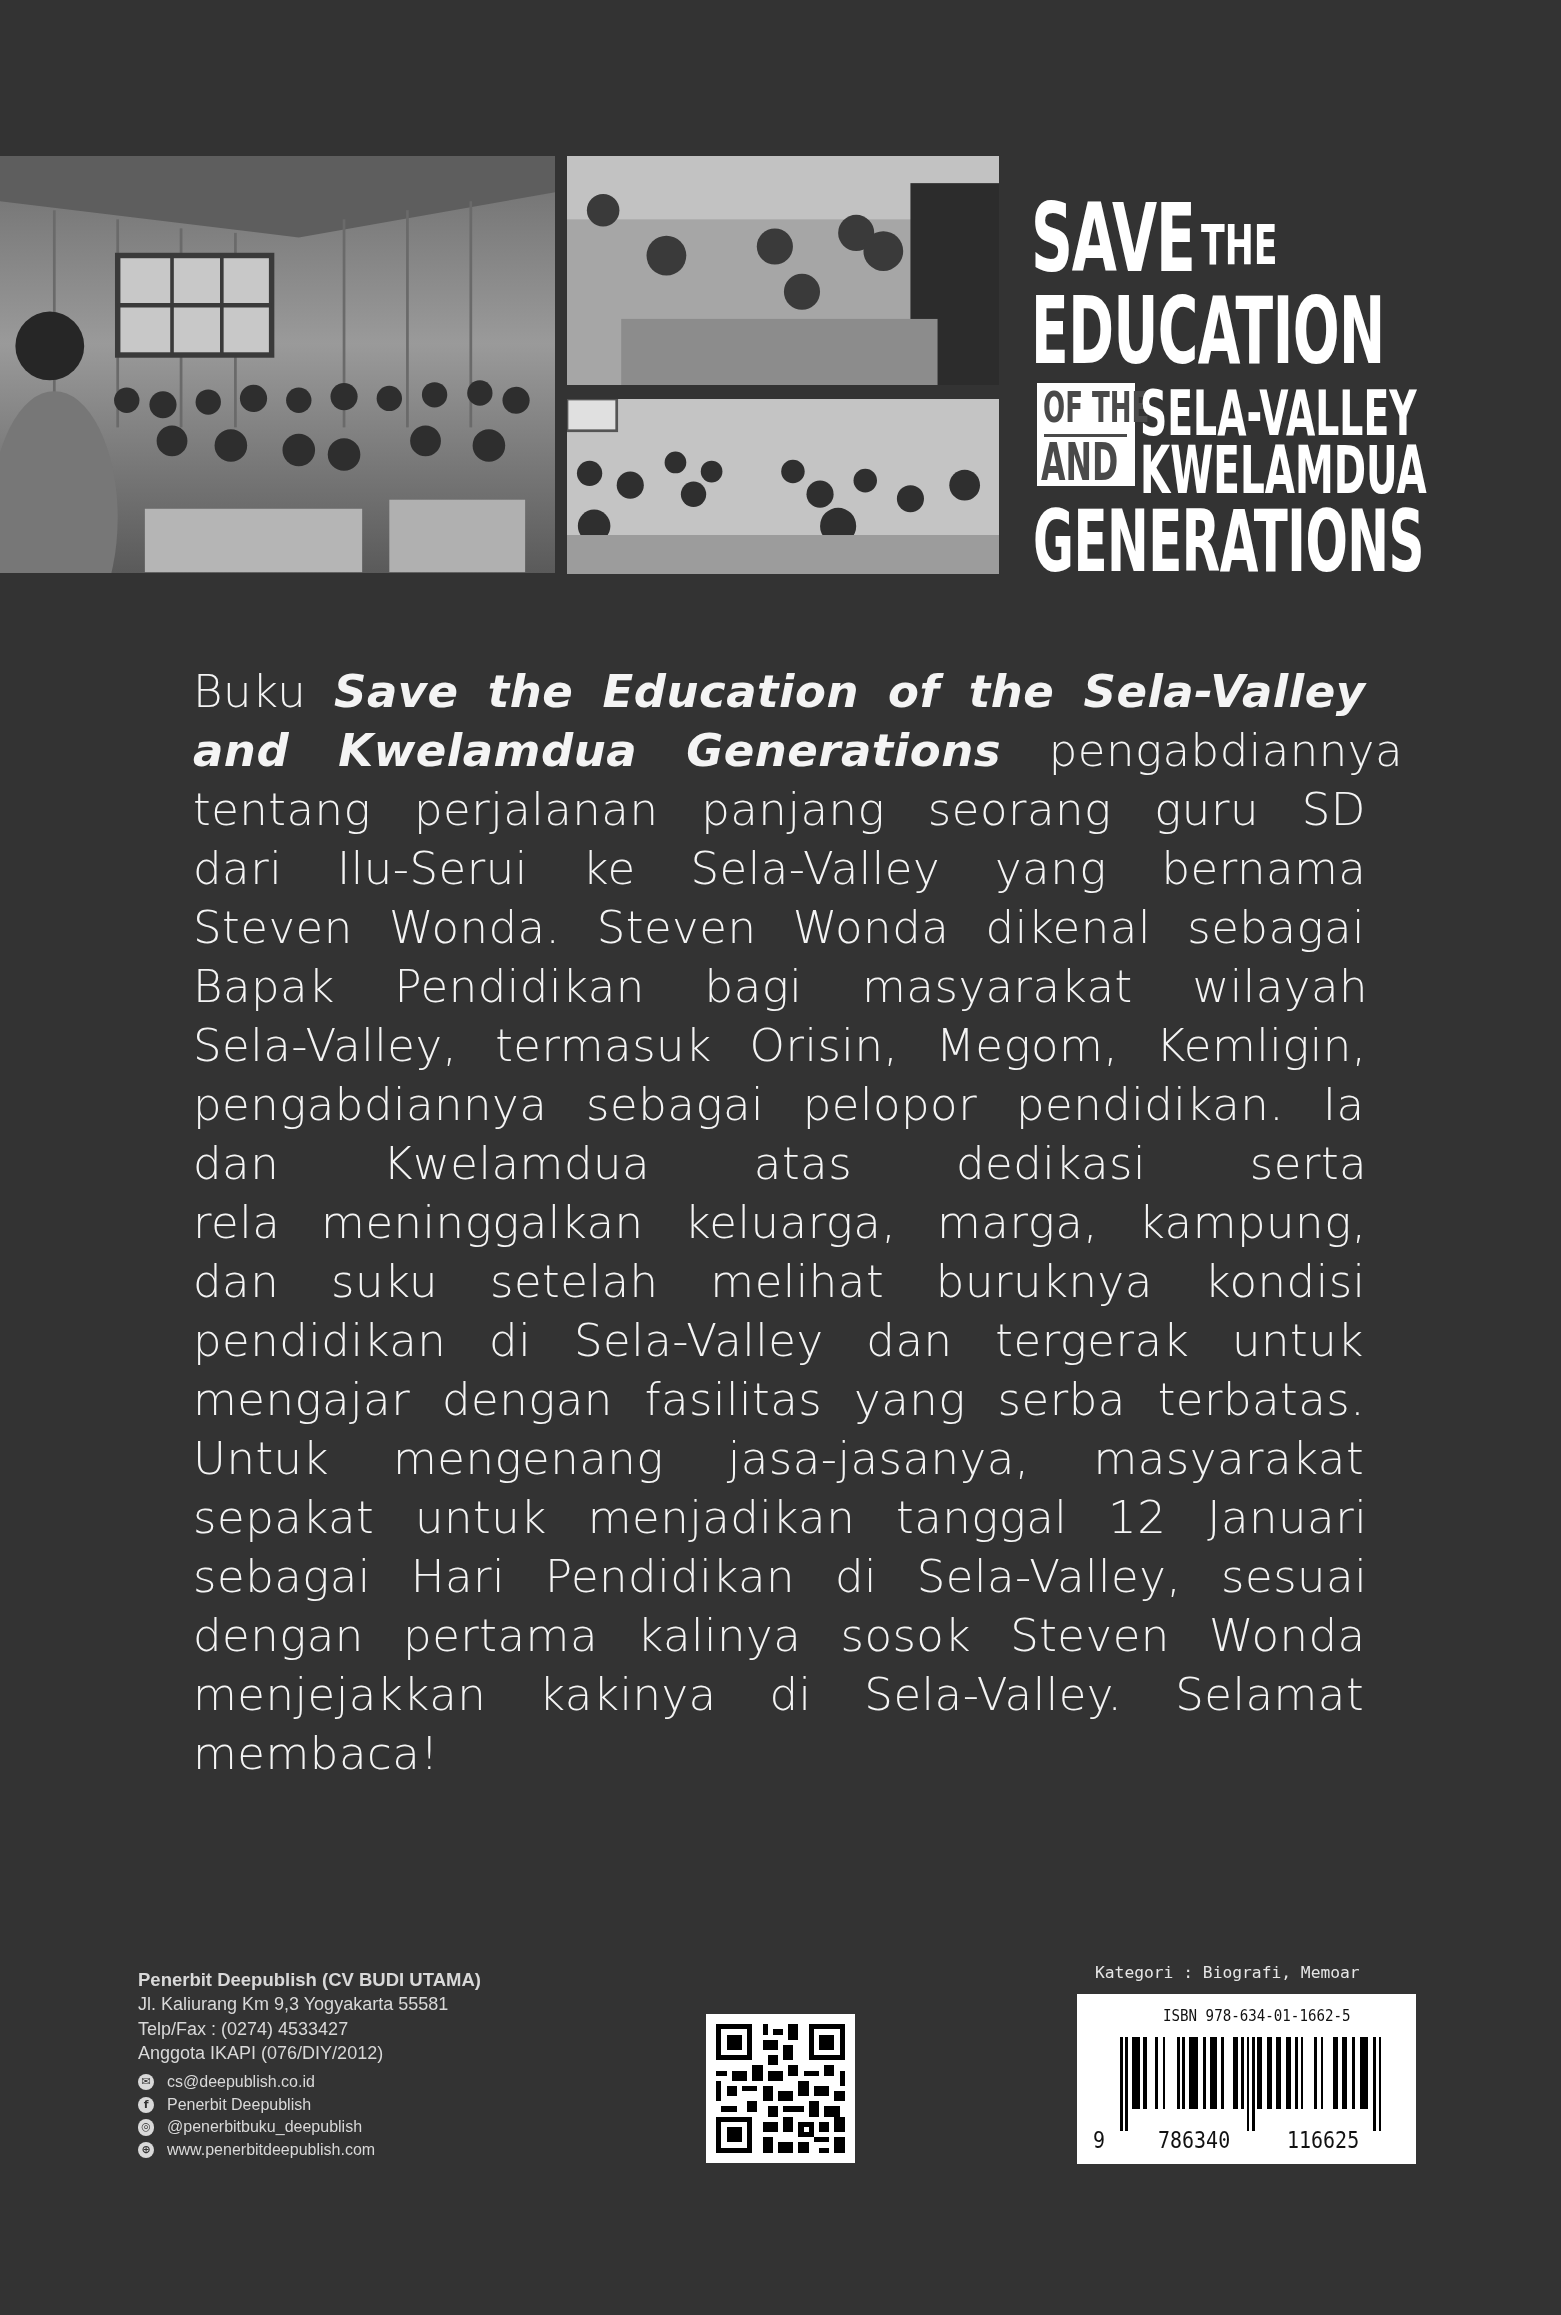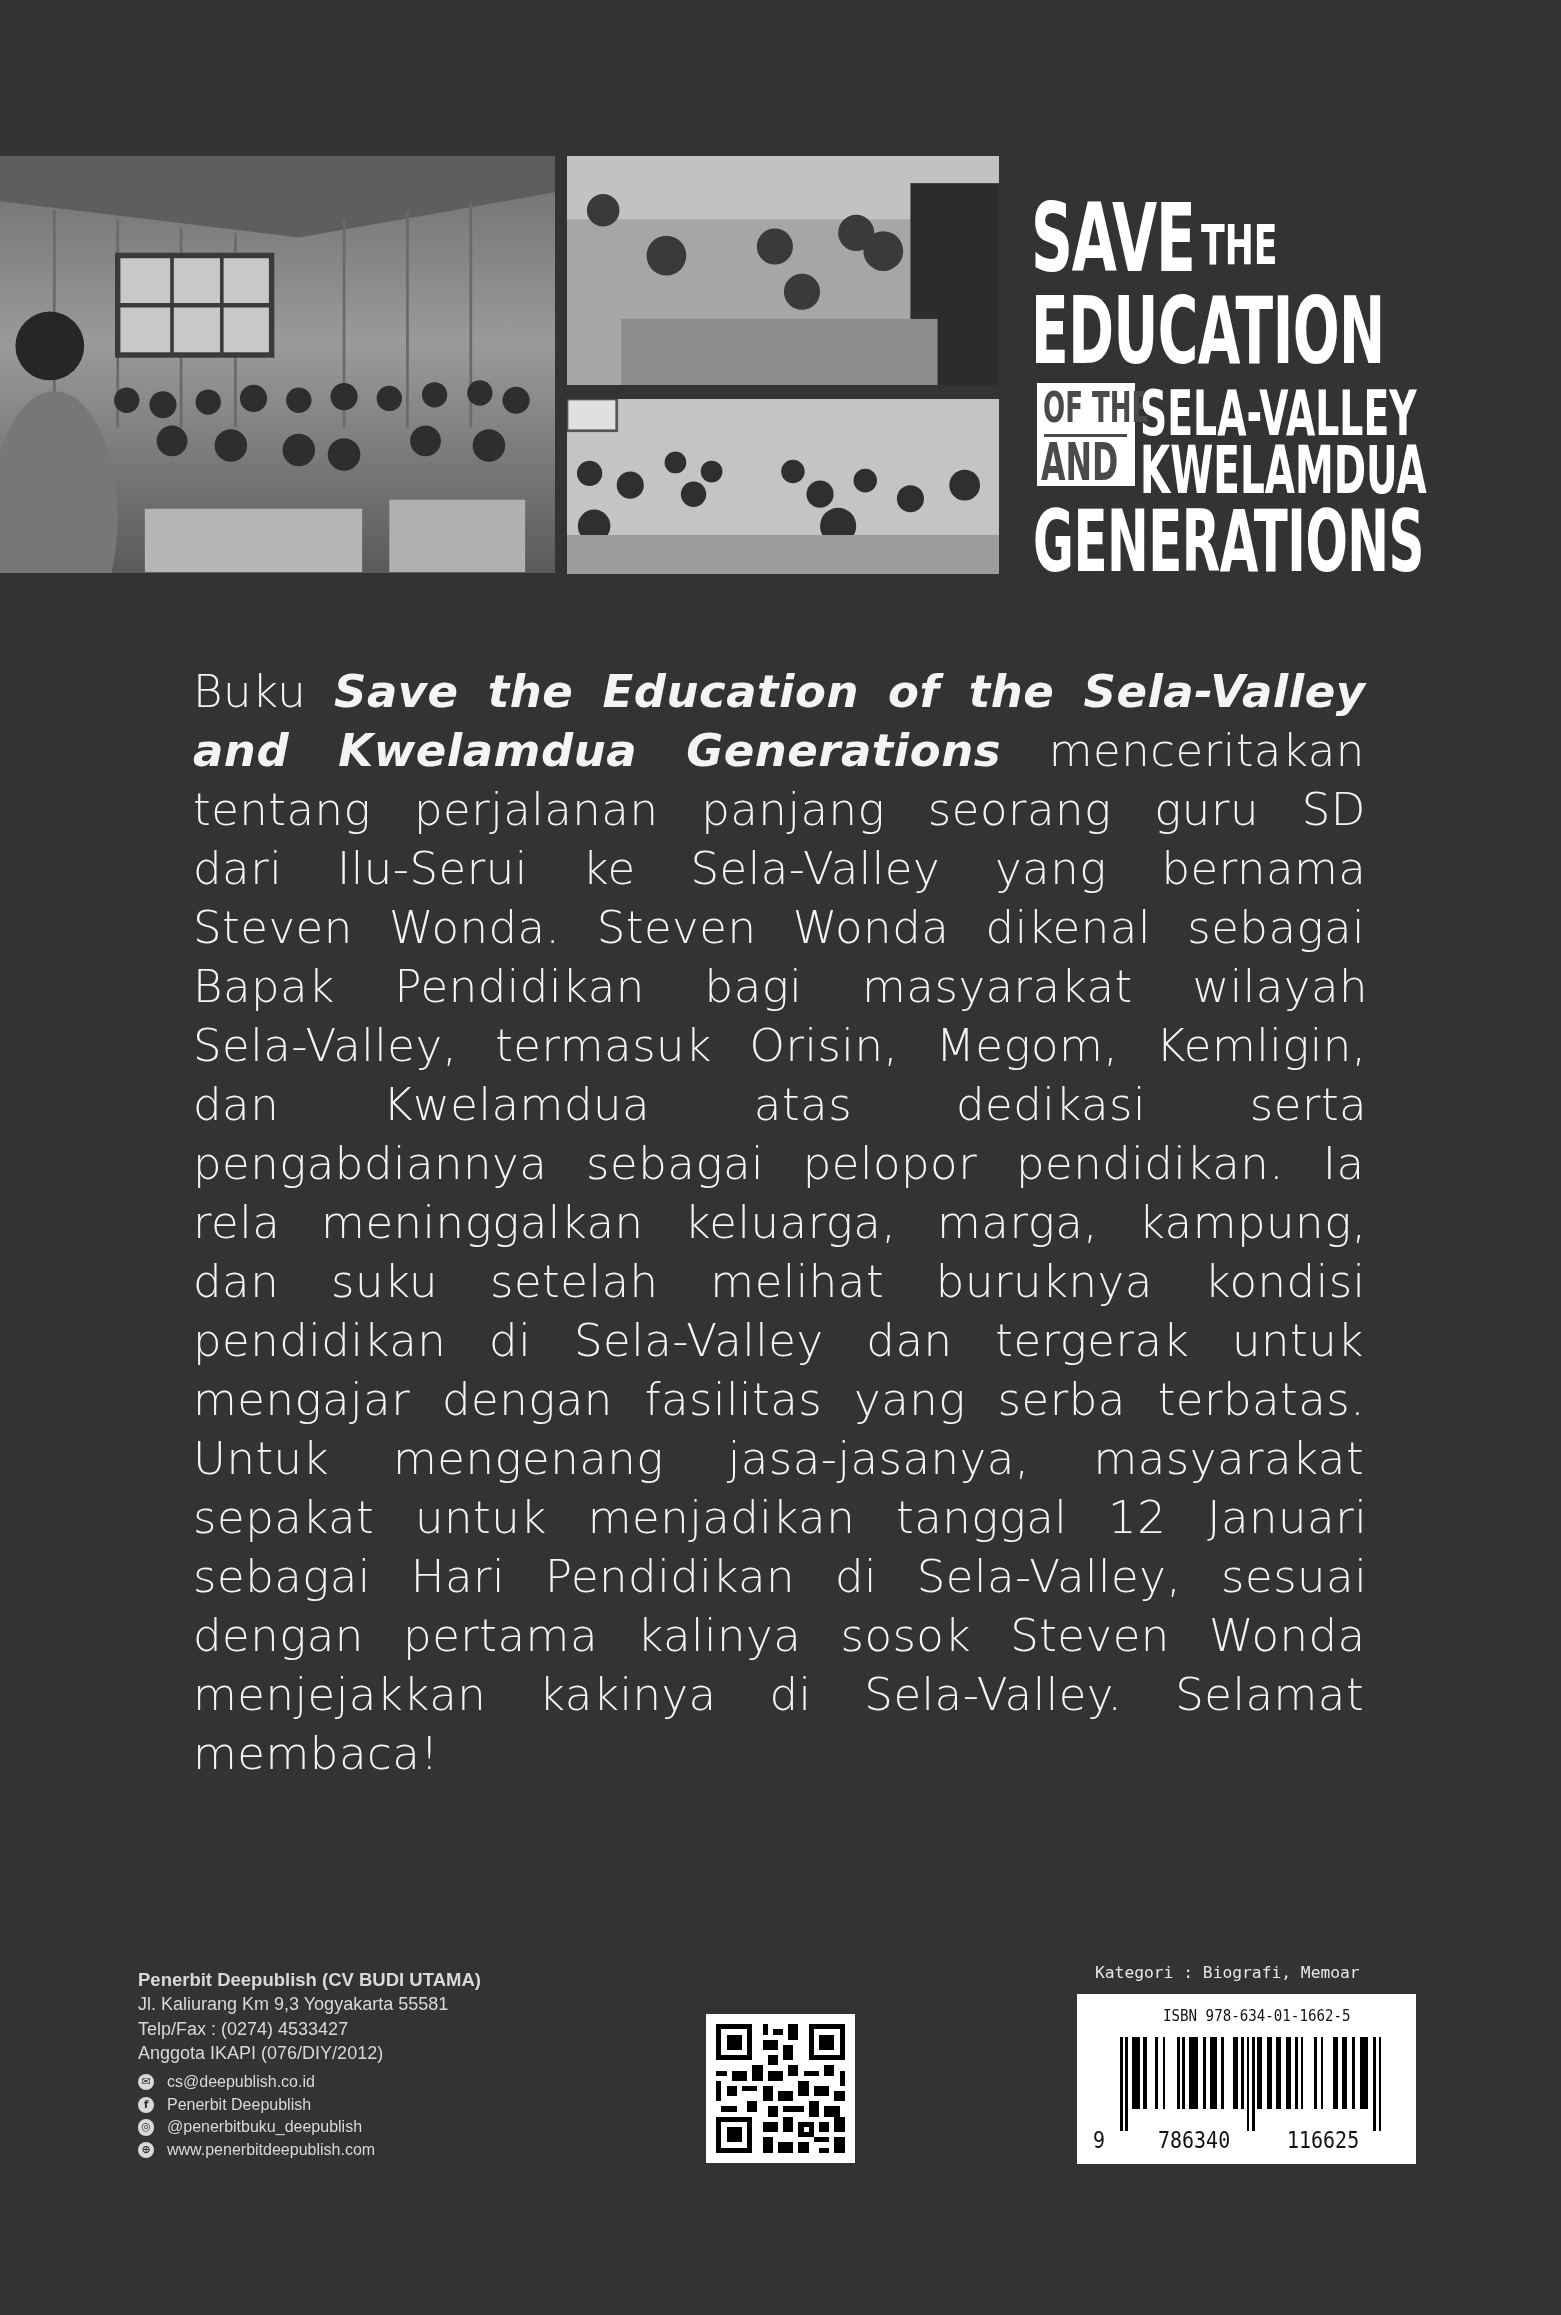--- a/index.html
+++ b/index.html
@@ -209,28 +209,28 @@
     <div id="t-rule"></div>
     <span id="t-and">AND</span>
   </div>
   <span id="t-sela">SELA-VALLEY</span>
   <span id="t-kwel">KWELAMDUA</span>
   <span id="t-gen">GENERATIONS</span>
 </div>
 
 <div class="blurb" id="blurb">
     <div class="line" style="white-space: nowrap; display: block; word-spacing: 13px; text-align-last: left;"><span>Buku </span><em>Save the Education of the Sela-Valley</em></div>
-    <div class="line" style="white-space: nowrap; display: block; word-spacing: 33px; text-align-last: left;"><em>and Kwelamdua Generations</em><span> menceritakan</span></div>
+    <div class="line" style="white-space: nowrap; display: block; word-spacing: 33px; text-align-last: left;"><em>and Kwelamdua Generations</em><span> pengabdiannya</span></div>
     <div class="line" style="white-space: nowrap; display: block; word-spacing: 28px; text-align-last: left;"><span>tentang perjalanan panjang seorang guru SD</span></div>
     <div class="line" style="white-space: nowrap; display: block; word-spacing: 40px; text-align-last: left;"><span>dari Ilu-Serui ke Sela-Valley yang bernama</span></div>
     <div class="line" style="white-space: nowrap; display: block; word-spacing: 21.5px; text-align-last: left;"><span>Steven Wonda. Steven Wonda dikenal sebagai</span></div>
     <div class="line" style="white-space: nowrap; display: block; word-spacing: 45px; text-align-last: left;"><span>Bapak Pendidikan bagi masyarakat wilayah</span></div>
     <div class="line" style="white-space: nowrap; display: block; word-spacing: 23px; text-align-last: left;"><span>Sela-Valley, termasuk Orisin, Megom, Kemligin,</span></div>
+    <div class="line" style="white-space: nowrap; display: block; word-spacing: 24px; text-align-last: left;"><span>pengabdiannya sebagai pelopor pendidikan. Ia</span></div>
     <div class="line" style="white-space: nowrap; display: block; word-spacing: 89px; text-align-last: left;"><span>dan Kwelamdua atas dedikasi serta</span></div>
-    <div class="line" style="white-space: nowrap; display: block; word-spacing: 24px; text-align-last: left;"><span>pengabdiannya sebagai pelopor pendidikan. Ia</span></div>
     <div class="line" style="white-space: nowrap; display: block; word-spacing: 26px; text-align-last: left;"><span>rela meninggalkan keluarga, marga, kampung,</span></div>
     <div class="line" style="white-space: nowrap; display: block; word-spacing: 37px; text-align-last: left;"><span>dan suku setelah melihat buruknya kondisi</span></div>
     <div class="line" style="white-space: nowrap; display: block; word-spacing: 28px; text-align-last: left;"><span>pendidikan di Sela-Valley dan tergerak untuk</span></div>
     <div class="line" style="white-space: nowrap; display: block; word-spacing: 17px; text-align-last: left;"><span>mengajar dengan fasilitas yang serba terbatas.</span></div>
     <div class="line" style="white-space: nowrap; display: block; word-spacing: 49px; text-align-last: left;"><span>Untuk mengenang jasa-jasanya, masyarakat</span></div>
     <div class="line" style="white-space: nowrap; display: block; word-spacing: 26px; text-align-last: left;"><span>sepakat untuk menjadikan tanggal 12 Januari</span></div>
     <div class="line" style="white-space: nowrap; display: block; word-spacing: 25px; text-align-last: left;"><span>sebagai Hari Pendidikan di Sela-Valley, sesuai</span></div>
     <div class="line" style="white-space: nowrap; display: block; word-spacing: 24.4px; text-align-last: left;"><span>dengan pertama kalinya sosok Steven Wonda</span></div>
     <div class="line" style="white-space: nowrap; display: block; word-spacing: 38px; text-align-last: left;"><span>menjejakkan kakinya di Sela-Valley. Selamat</span></div>
     <div class="line last"><span>membaca!</span></div>

